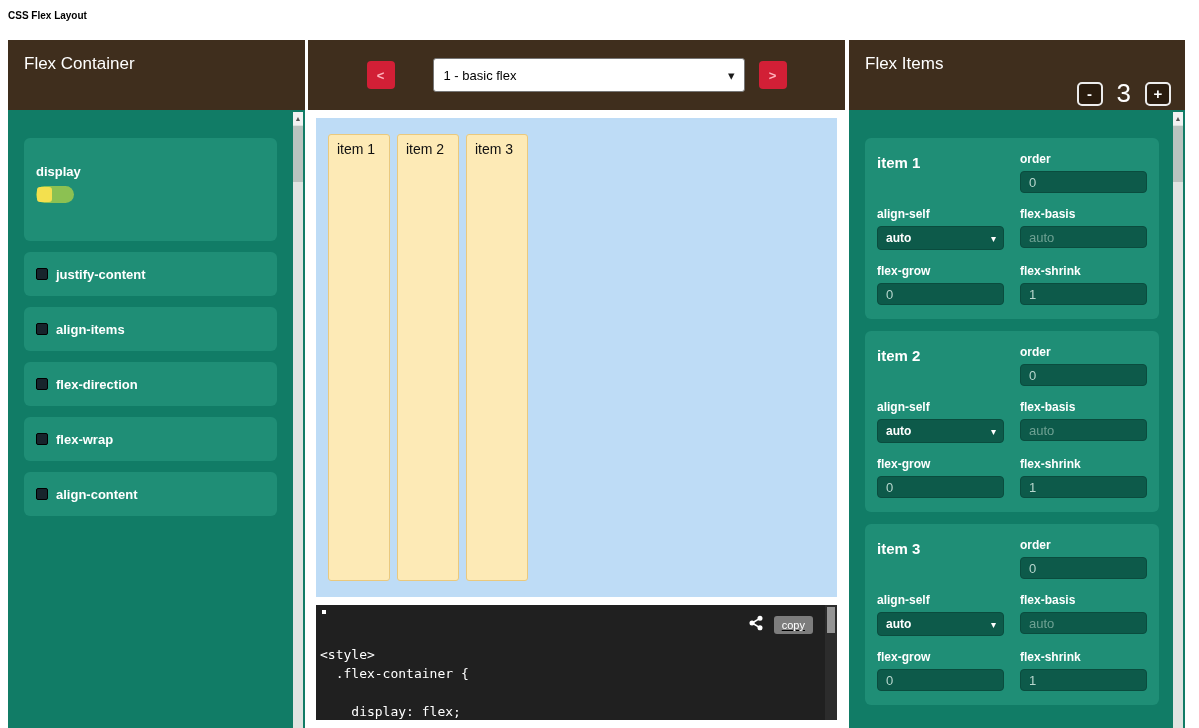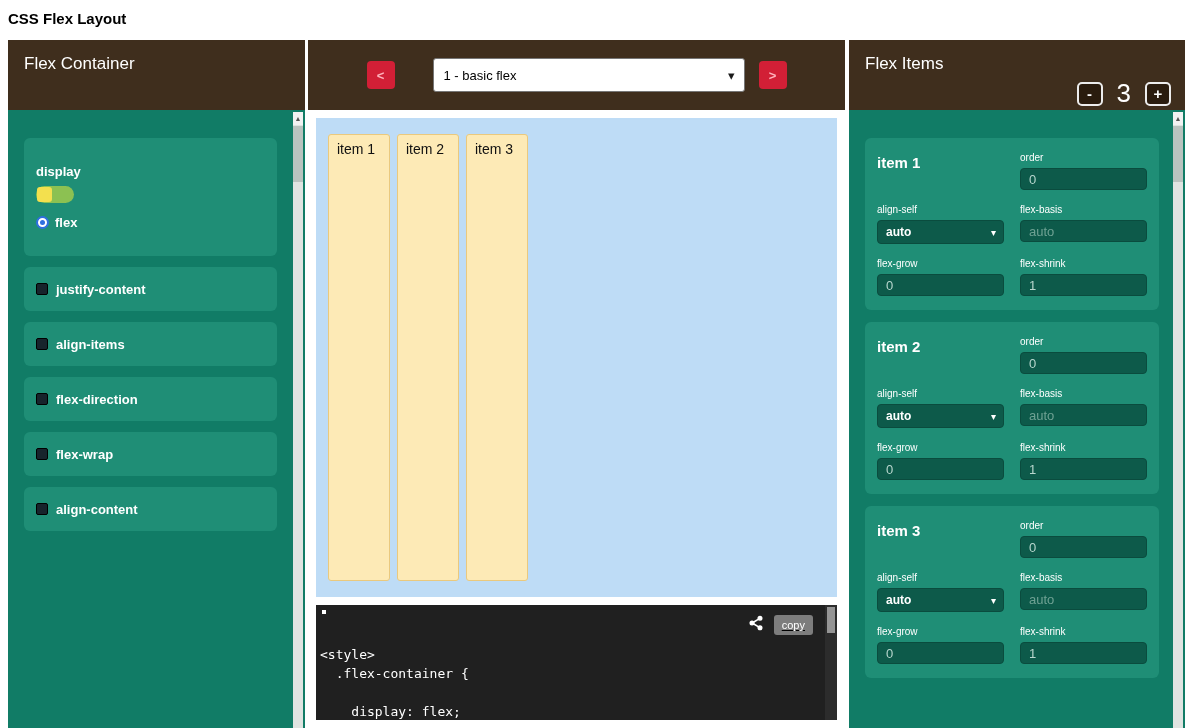--- a/index.html
+++ b/index.html
@@ -1,21 +1,21 @@
 <!DOCTYPE html>
 <html><head>
 <meta charset="utf-8">
 <style>
   * { box-sizing: border-box; margin: 0; padding: 0; }
   html, body { background: #fff; }
   body { font-family: "Liberation Sans", sans-serif; }
 
   .app { position: relative; width: 1199px; height: 728px; background: #fff; overflow: hidden; }
 
-  .page-title { position: absolute; top: 10px; left: 8px; font-size: 15px; font-weight: bold; color: #000; }
+  .page-title { position: absolute; top: 10px; left: 8px; font-size: 10px; font-weight: bold; color: #000; }
 
   .columns { position: absolute; top: 40px; left: 8px; width: 1183px; height: 688px; display: flex; }
 
   .col { display: flex; flex-direction: column; height: 100%; }
   .col-left   { width: 297px; margin-right: 3px; }
   .col-middle { width: 537px; margin-right: 4px; }
   .col-right  { width: 336px; }
 
   .col-header { height: 70px; background: #3f2e1d; color: #fff; position: relative; flex: none; }
   .col-header .hdr-title { position: absolute; top: 14px; left: 16px; font-size: 17px; }
@@ -50,37 +50,37 @@
   .preset-wrap { position: relative; width: 312px; height: 34px; margin-left: 24px; }
   .preset-select { width: 100%; height: 100%; background: #fff; color: #000; border: 1px solid #767676; border-radius: 3px; padding: 0 24px 0 10px; font-size: 13px; appearance: none; -webkit-appearance: none; font-family: inherit; cursor: pointer; }
   .preset-chev { position: absolute; right: 10px; top: 50%; transform: translateY(-50%); font-size: 13px; color: #1a1a1a; pointer-events: none; }
 
   .middle-body { flex: 1; background: #fff; display: flex; flex-direction: column; overflow: hidden; }
   .flex-preview { margin: 8px 8px 0 8px; height: 479px; background: #bedcf6; display: flex; align-items: stretch; padding: 16px 12px; flex: none; }
   .flex-item { width: 62px; margin-right: 7px; background: #fdeab6; border: 1px solid #eac97e; border-radius: 3px; padding: 6px 2px 0 8px; font-size: 14px; color: #111; }
 
   .code-panel { margin: 8px; flex: 1; background: #202020; position: relative; overflow: hidden; }
   .code-dot { position: absolute; top: 5px; left: 6px; width: 4px; height: 4px; background: #fff; }
-  .code-actions { position: absolute; top: 10px; right: 24px; display: flex; gap: 10px; text-decoration: underline; }
+  .code-actions { position: absolute; top: 10px; right: 24px; display: flex; align-items: center; gap: 10px; text-decoration: underline; }
   .copy-btn { background: #7d7d7d; color: #fff; border: none; border-radius: 3px; font-size: 11px; padding: 3px 8px; cursor: pointer; font-family: inherit; }
   .code-pre { padding: 40px 0 0 4px; font-family: "DejaVu Sans Mono", monospace; font-size: 13px; line-height: 19px; color: #fff; }
   .code-line { white-space: pre; min-height: 19px; }
   .code-scrollbar { position: absolute; top: 0; right: 0; bottom: 0; width: 12px; background: #2c2c2c; }
   .code-thumb { margin: 2px; height: 26px; background: #949494; }
 
   
   .counter { position: absolute; right: 14px; top: 38px; display: flex; align-items: center; gap: 14px; }
   .counter-btn { width: 26px; height: 24px; background: #2a1c0e; border: 2px solid #ececec; border-radius: 5px; color: #fff; font-size: 15px; font-weight: bold; line-height: 1; display: flex; align-items: center; justify-content: center; cursor: pointer; font-family: inherit; }
   .counter-count { color: #fff; font-size: 26px; }
 
   .right-cards { padding: 28px 26px 0 16px; }
   .item-card { background: #1f8e76; border-radius: 6px; padding: 14px 12px; margin-bottom: 12px; }
   .card-grid { display: grid; grid-template-columns: 1fr 1fr; column-gap: 16px; row-gap: 14px; }
   .item-name { font-size: 15px; font-weight: bold; color: #fff; padding-top: 2px; }
-  .field label { display: block; font-size: 10px; font-weight: normal; color: #fff; margin-bottom: 5px; }
+  .field label { display: block; font-size: 12px; font-weight: bold; color: #fff; margin-bottom: 5px; }
   .ctl { width: 100%; height: 22px; background: #0d5a4a; border: 1px solid #0a4c3e; border-radius: 4px; color: #b7d6cd; font-size: 13px; padding: 0 8px; font-family: inherit; }
   .ctl::placeholder { color: #6ea193; }
   select.ctl { height: 24px; color: #fff; font-weight: bold; font-size: 12px; appearance: none; -webkit-appearance: none; cursor: pointer; padding: 0 18px 0 8px; }
   .select-wrap { position: relative; display: block; }
   .sel-chev { position: absolute; right: 8px; top: 50%; transform: translateY(-50%); color: #fff; font-size: 10px; pointer-events: none; }
 </style>
 </head>
 <body>
 
 <div class="app">
@@ -92,26 +92,20 @@
       <div class="col-header">
         <div class="hdr-title">Flex Container</div>
       </div>
       <div class="col-body">
         <div class="left-groups">
 
           <div class="opt-group display-group">
             <span class="opt-label">display</span>
             <span class="toggle">
               <span class="toggle-knob"></span>
-            </span>
-            <span class="radio-row">
-              <span class="radio">
-                <span class="radio-dot"></span>
-              </span>
-              <span class="radio-label">flex</span>
             </span>
           </div>
 
           <div class="opt-group row">
             <span class="checkbox"></span>
             <span class="opt-label">justify-content</span>
           </div>
 
           <div class="opt-group row">
             <span class="checkbox"></span>

